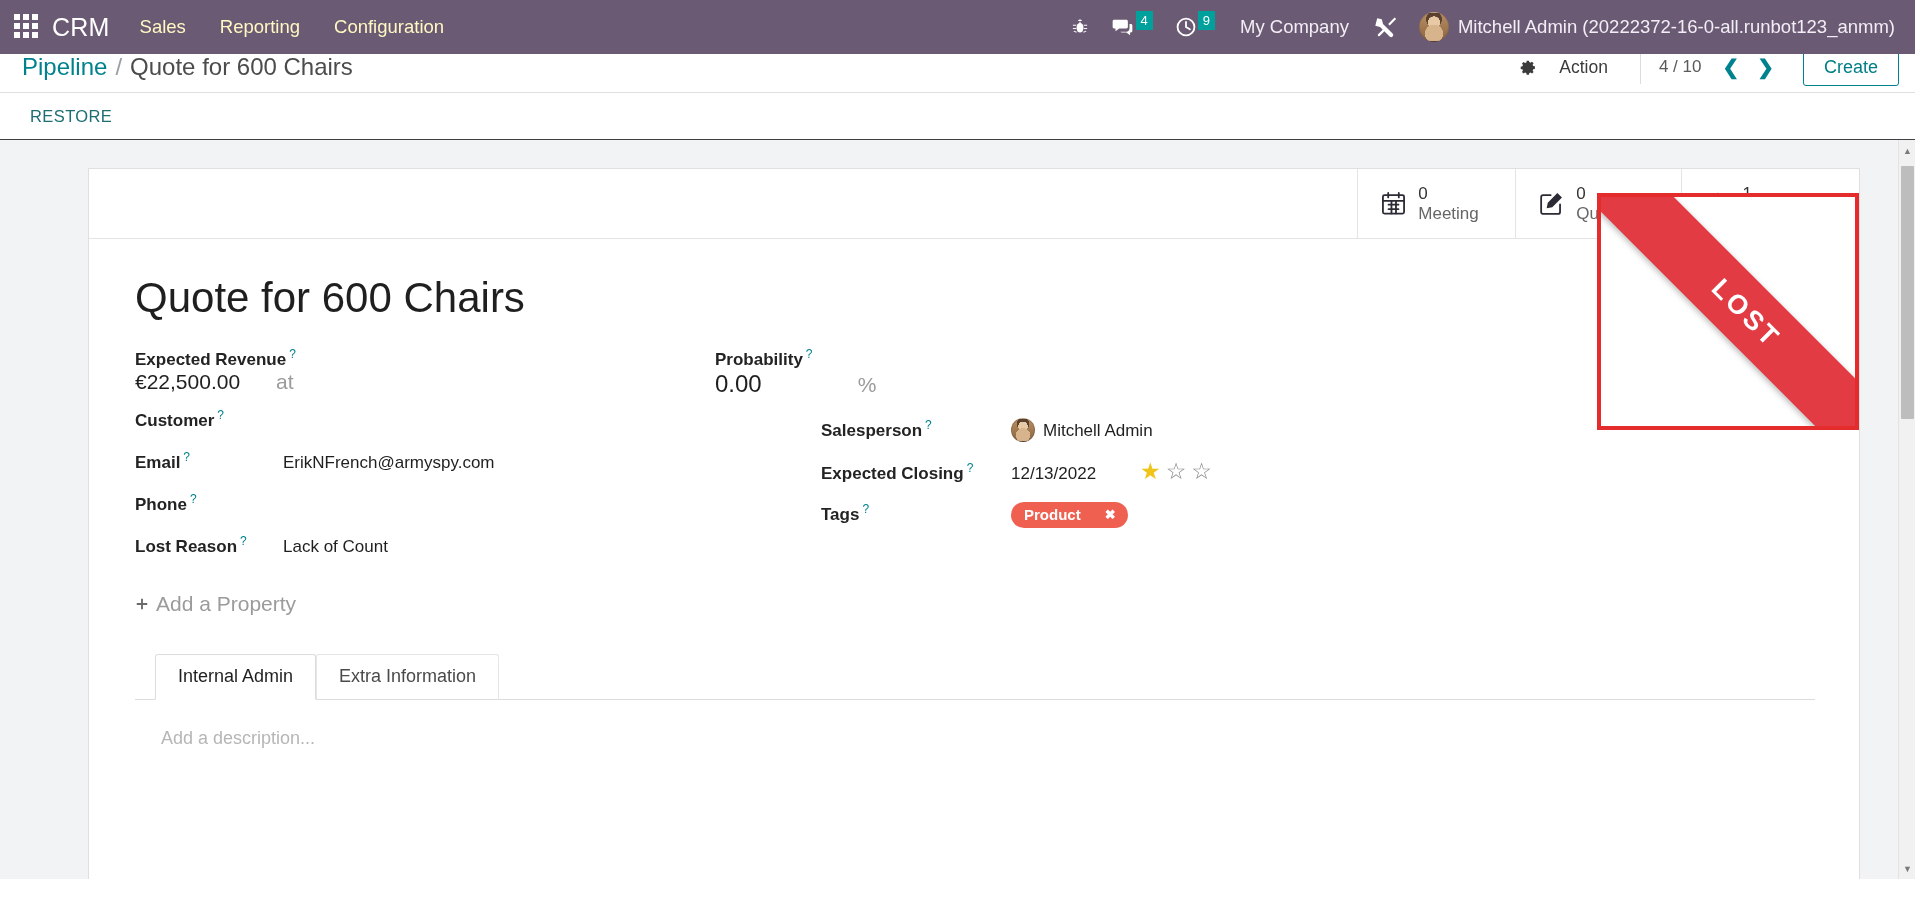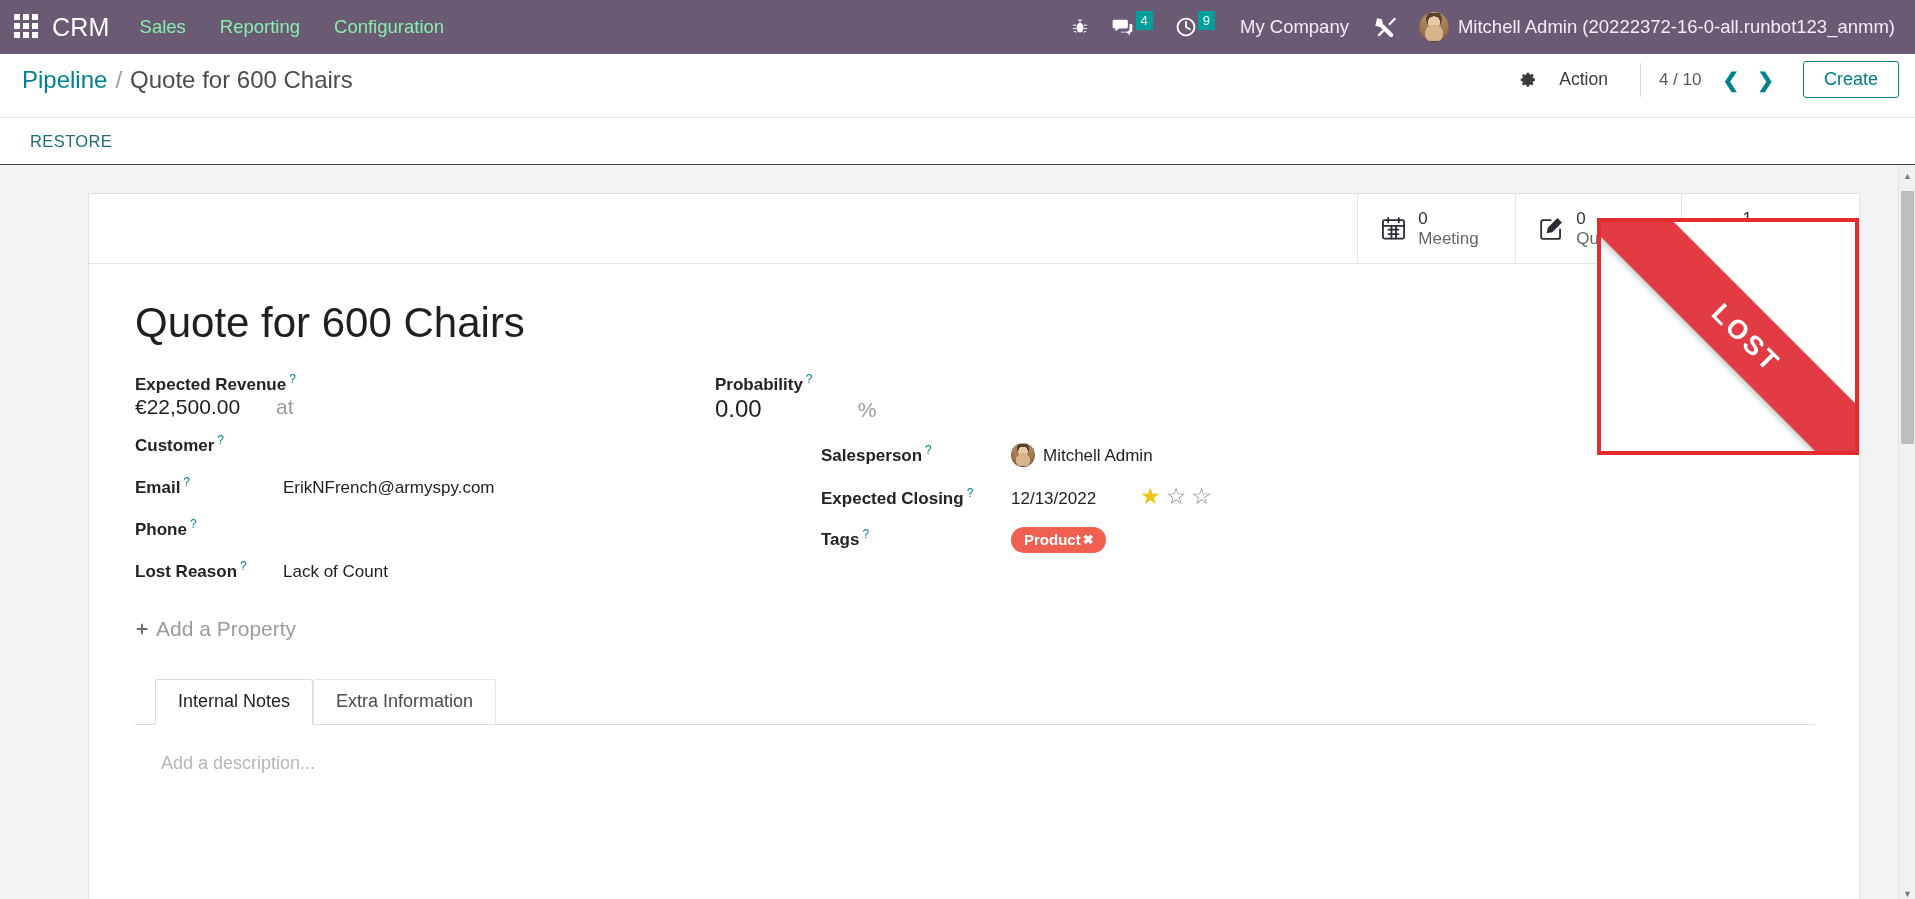--- a/index.html
+++ b/index.html
@@ -38,21 +38,21 @@
     font-size: 25px;
     font-weight: 400;
     letter-spacing: .2px;
     margin-right: 28px;
     color: #fff;
     cursor: pointer;
   }
   .nav-menu { display: flex; align-items: center; gap: 30px; }
   .nav-menu .item {
     font-size: 18.5px;
-    color: #86efac;
+    color: #fef9c3;
     cursor: pointer;
     padding: 4px 2px;
   }
 
   .nav-right {
     margin-left: auto;
     display: flex;
     align-items: center;
     gap: 0px;
   }
@@ -98,21 +98,21 @@
       linear-gradient(#b98e62, #8a6642);
     flex: 0 0 auto;
     border: 1px solid rgba(0,0,0,.1);
   }
   .user-name { font-size: 18.5px; color: #f2eef5; white-space: nowrap; }
 
   svg.ico { display: block; }
 
   
   .cp {
-    height: 64px;
+    height: 39px;
     background: #fff;
     border-bottom: 1px solid #dfdfdf;
     display: flex;
     align-items: center;
     padding: 0 16px 12px 22px;
   }
   .bc { display: flex; align-items: baseline; font-size: 24px; }
   .bc .root { color: #00828e; cursor: pointer; }
   .bc .sep { color: #9aa0a6; margin: 0 8px; font-weight: 300; }
   .bc .cur { color: #4c4c4c; }
@@ -260,21 +260,21 @@
     vertical-align: -6px;
     margin-right: 8px;
     border: 1px solid rgba(0,0,0,.12);
   }
   .stars { display: inline-flex; gap: 5px; margin-left: 44px; vertical-align: -2px; }
   .star { font-size: 23px; line-height: 1; }
   .star.on { color: #f0c419; }
   .star.off { color: #8a8a8a; }
 
   .tag {
-    display: inline-flex; align-items: center; gap: 2px;
+    display: inline-flex; align-items: center; gap: 24px;
     background: #f06050;
     color: #fff;
     font-size: 15px;
     font-weight: bold;
     border-radius: 14px;
     padding: 4px 12px 5px 13px;
     text-align: right;
   }
   .tag .x { font-size: 13px; cursor: pointer; }
 
@@ -603,21 +603,21 @@
                   <span>Product</span>
                   <span class="x">✖</span>
                 </span>
               </div>
             </div>
           </div>
         </div>
 
         <div class="notebook">
           <div class="tabs">
-            <div class="tab active">Internal Notes</div>
+            <div class="tab active">Internal Admin</div>
             <div class="tab">Extra Information</div>
           </div>
           <div class="tabpane">
             <div class="desc-placeholder">Add a description...</div>
           </div>
         </div>
 
       </div>
     </div>
   </div>

